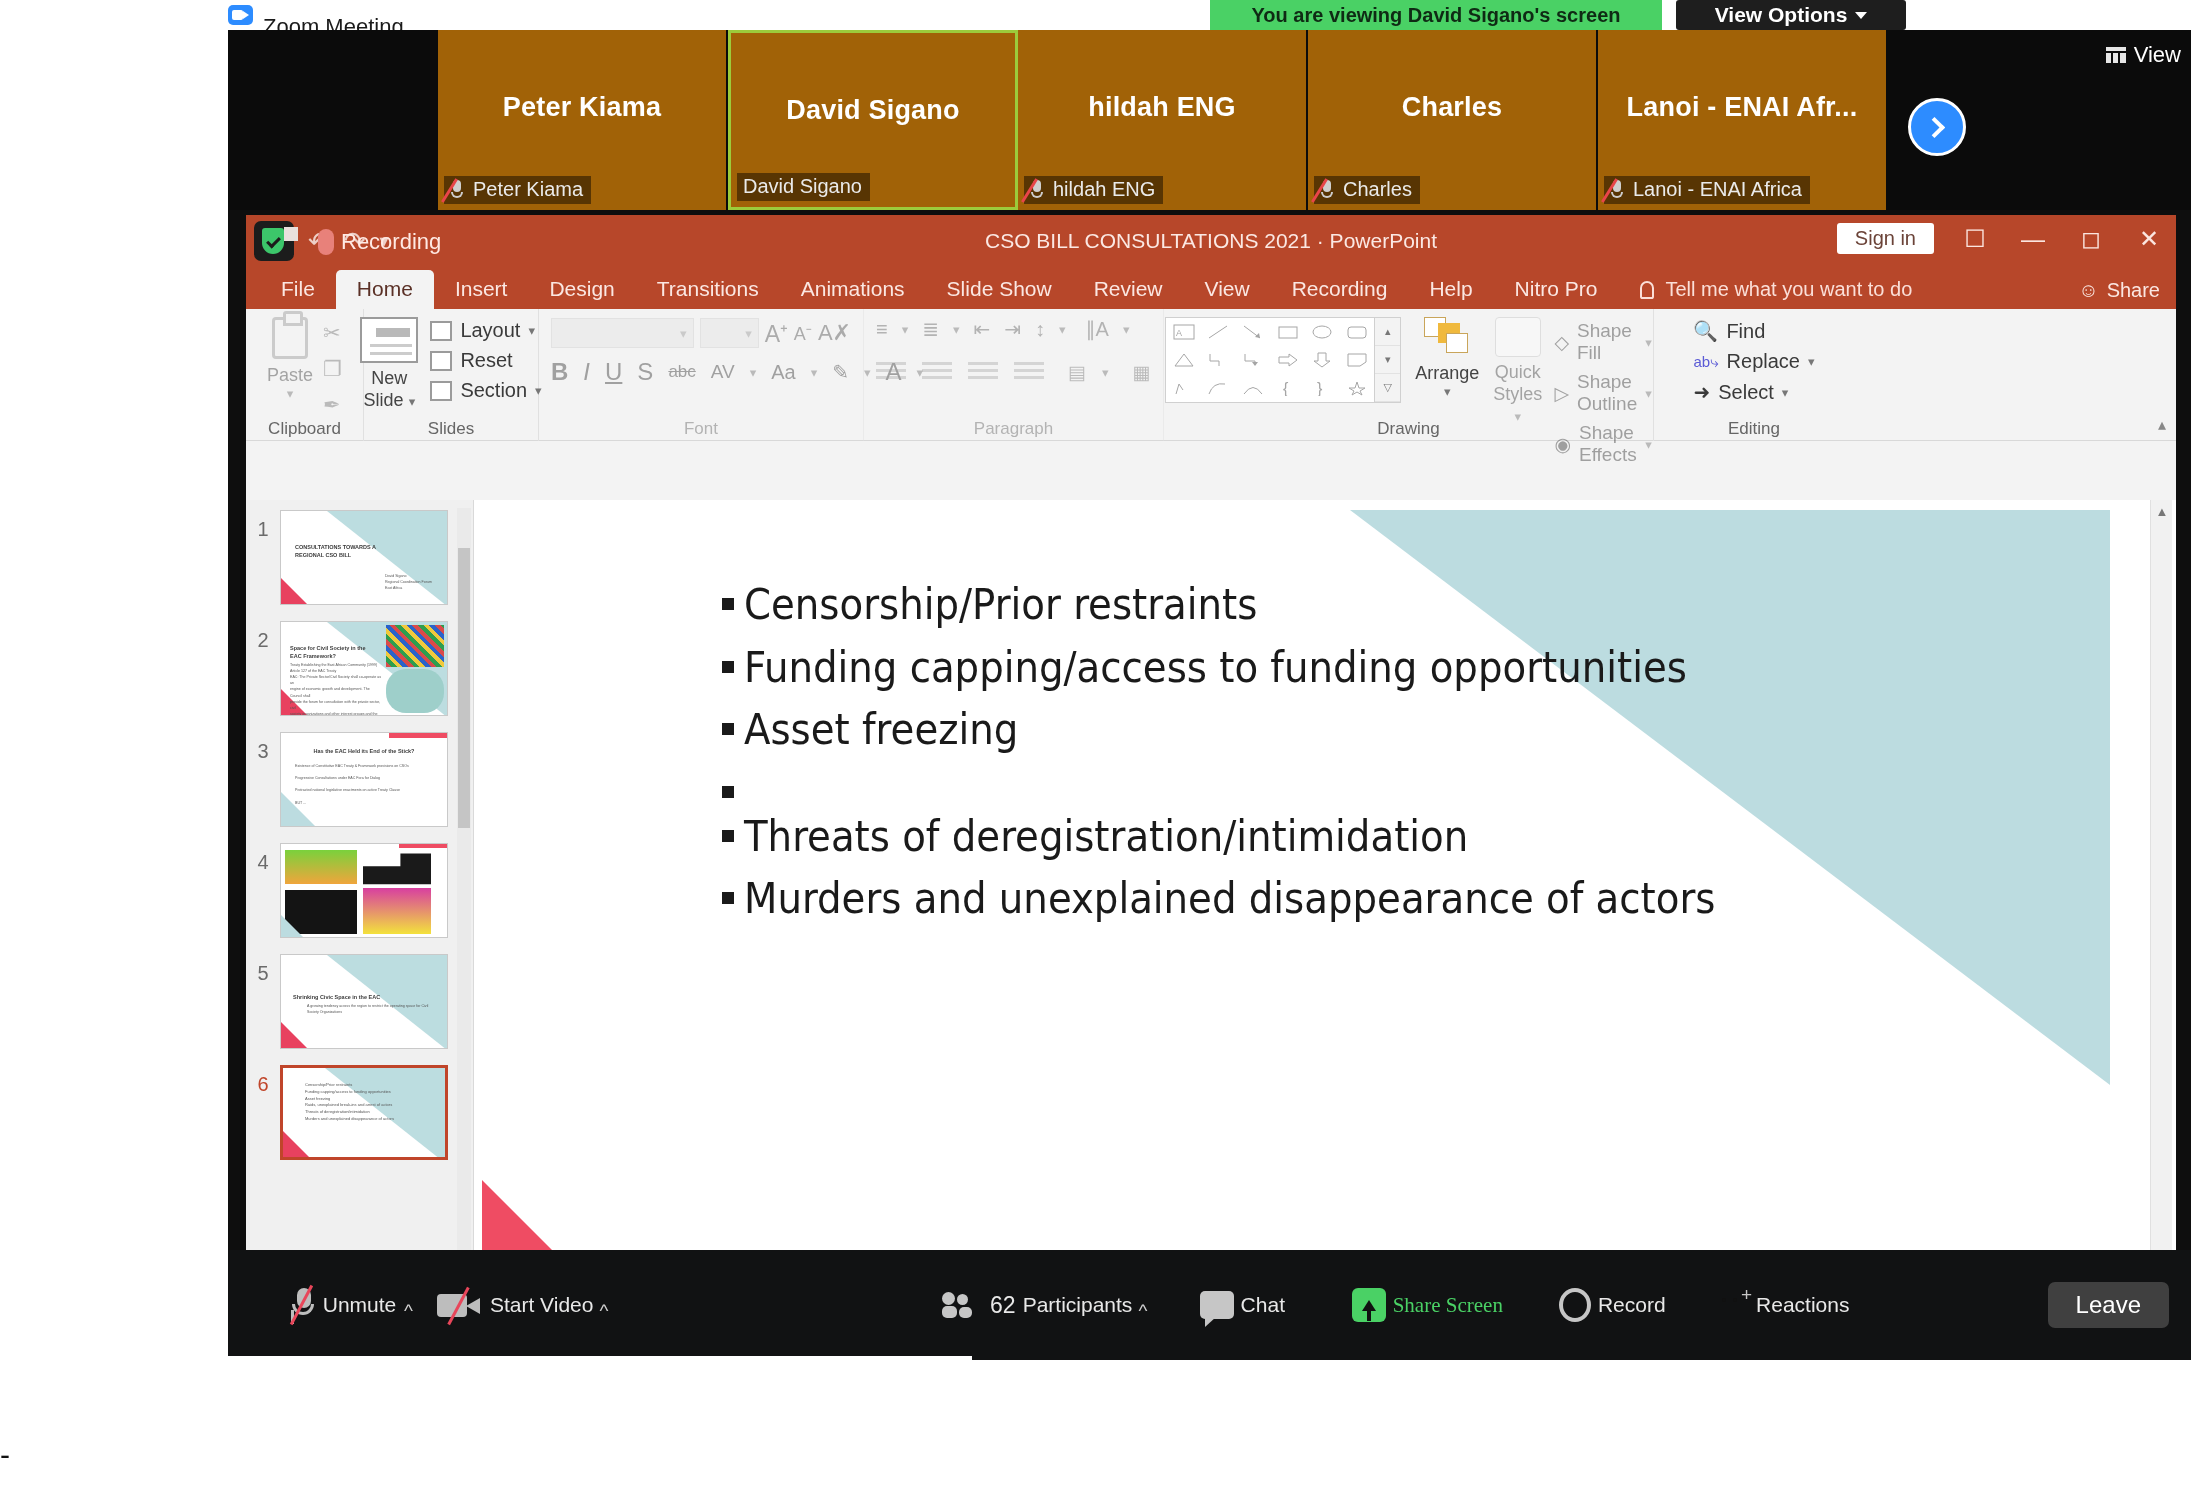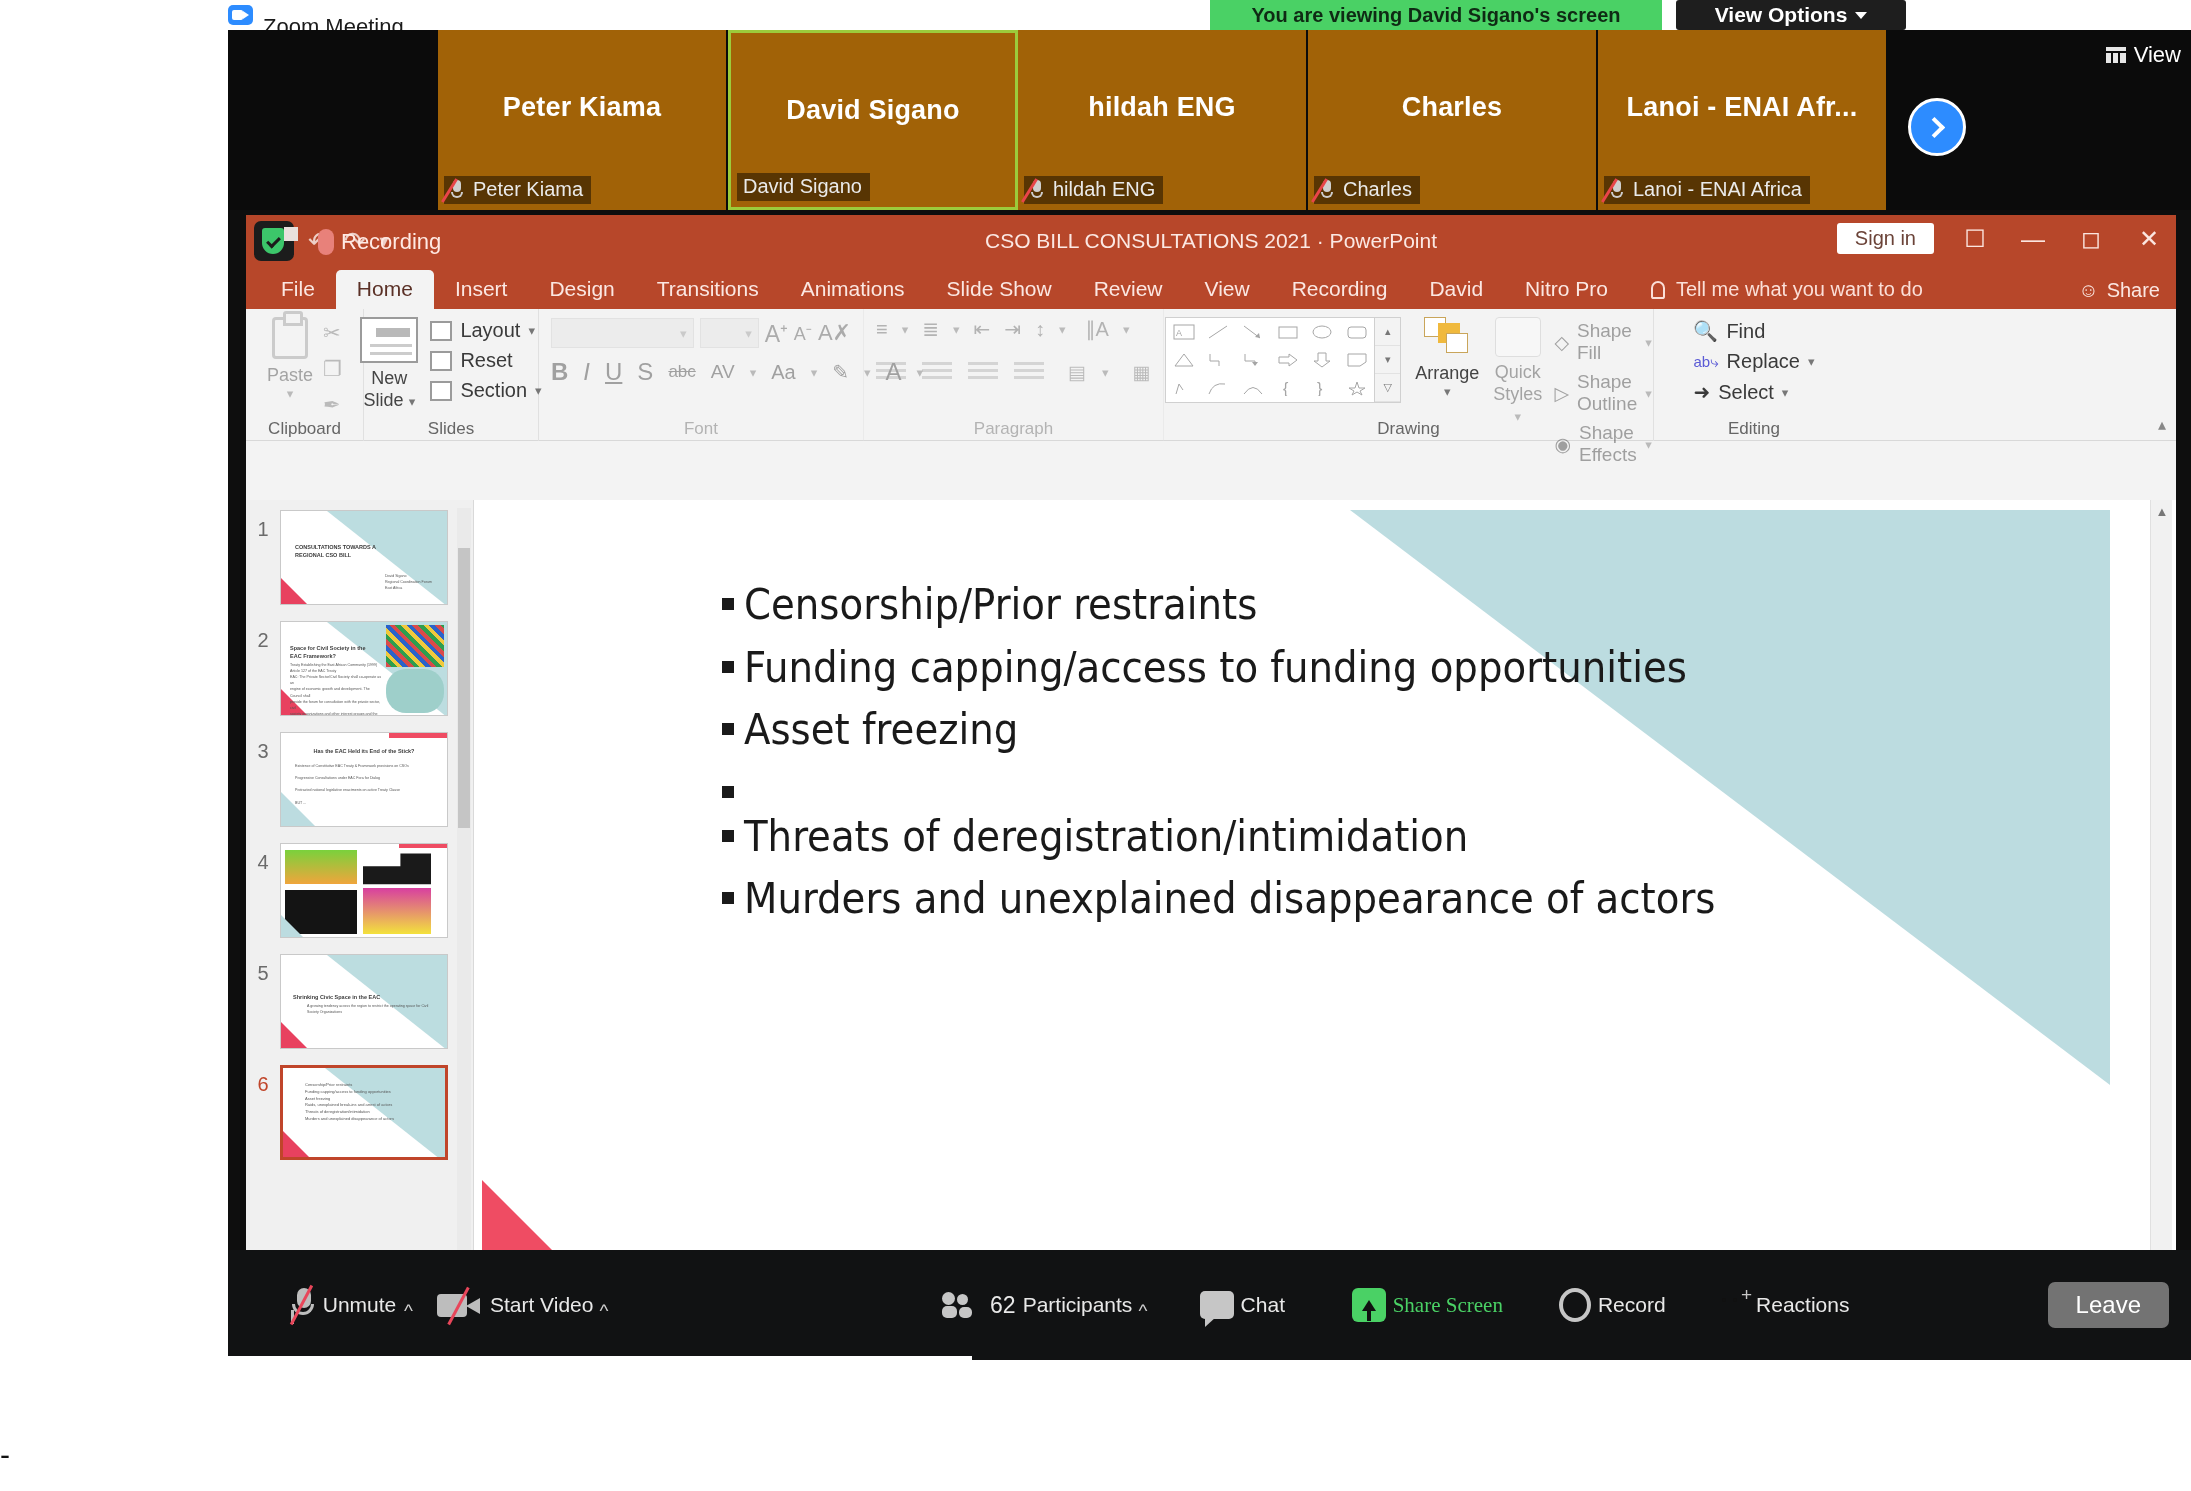--- a/index.html
+++ b/index.html
@@ -234,21 +234,21 @@
      background:#111;}
   .recc{ width:32px; height:34px; border:4px solid #c6c6c6; border-radius:50%;}
   .reactf{ position:relative; width:34px; height:32px;}
   .reactf .face{ width:30px; height:30px; border-radius:50%; background:#c6c6c6;
      position:relative;}
   .reactf .face::before{ content:""; position:absolute; left:7px; top:9px; width:4px;
      height:4px; border-radius:50%; background:#111;}
   .reactf .face::after{ content:""; position:absolute; left:18px; top:9px; width:4px;
      height:4px; border-radius:50%; background:#111;}
   .reactf .plus{ position:absolute; right:-3px; top:-5px; color:#c6c6c6; font-size:19px;}
-  .leave{ position:absolute; right:22px; background:#737373; color:#fff;
+  .leave{ position:absolute; right:22px; background:#404040; color:#fff;
      font-size:24px; padding:9px 28px; border-radius:7px;}
   .green-lab{ color:#4ad165 !important;font-family:Liberation Serif, serif; }
   .spacer{ flex:1; }
   .tb-blue{ position:absolute; left:228px; top:1356px; width:744px; height:16px;
      background:#ffffff;}
   .dash{ position:absolute; left:0px; top:1438px; font-size:30px; color:#111;}
 </style>
 </head>
 <body>
 
@@ -366,21 +366,21 @@
         <span class="ptab">File</span>
         <span class="ptab sel">Home</span>
         <span class="ptab">Insert</span>
         <span class="ptab">Design</span>
         <span class="ptab">Transitions</span>
         <span class="ptab">Animations</span>
         <span class="ptab">Slide Show</span>
         <span class="ptab">Review</span>
         <span class="ptab">View</span>
         <span class="ptab">Recording</span>
-        <span class="ptab">David</span>
+        <span class="ptab">Help</span>
         <span class="ptab">Nitro Pro</span>
         <span class="tellme">
           <span class="bulb"></span>
           <span>Tell me what you want to do</span>
         </span>
         <span class="share-lnk">
           <span>☺</span>
           <span>Share</span>
         </span>
       </div>

